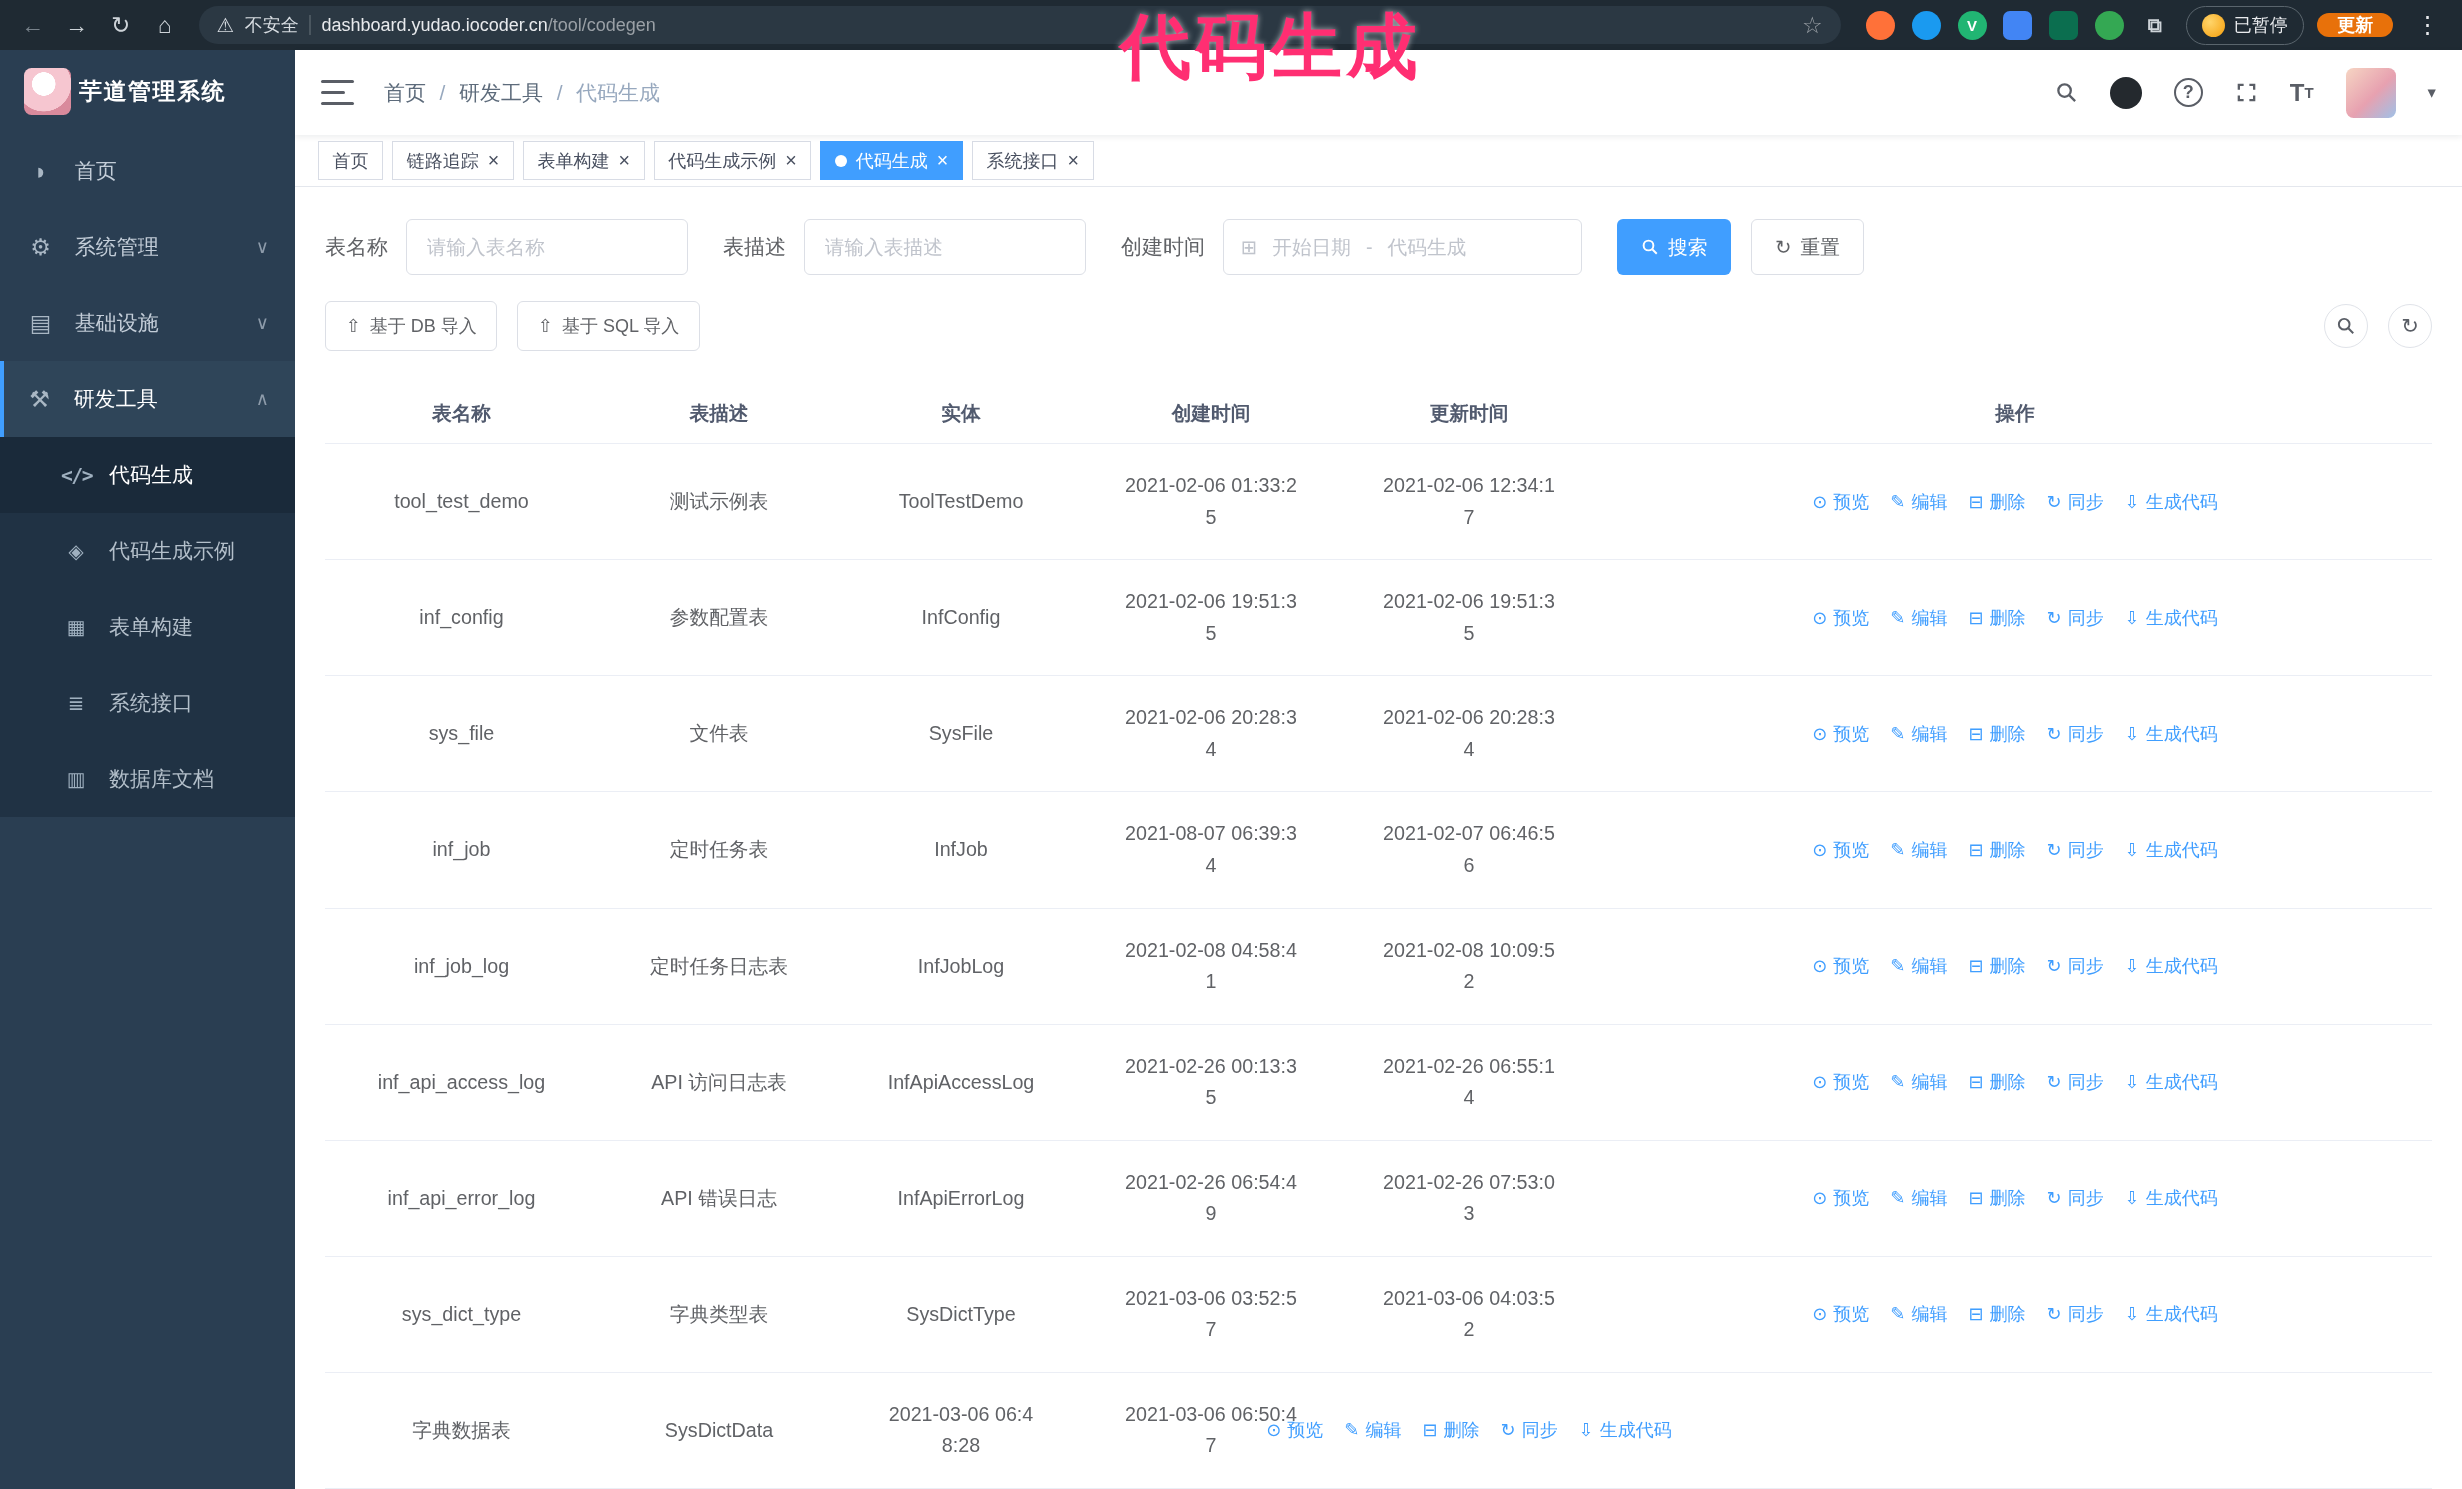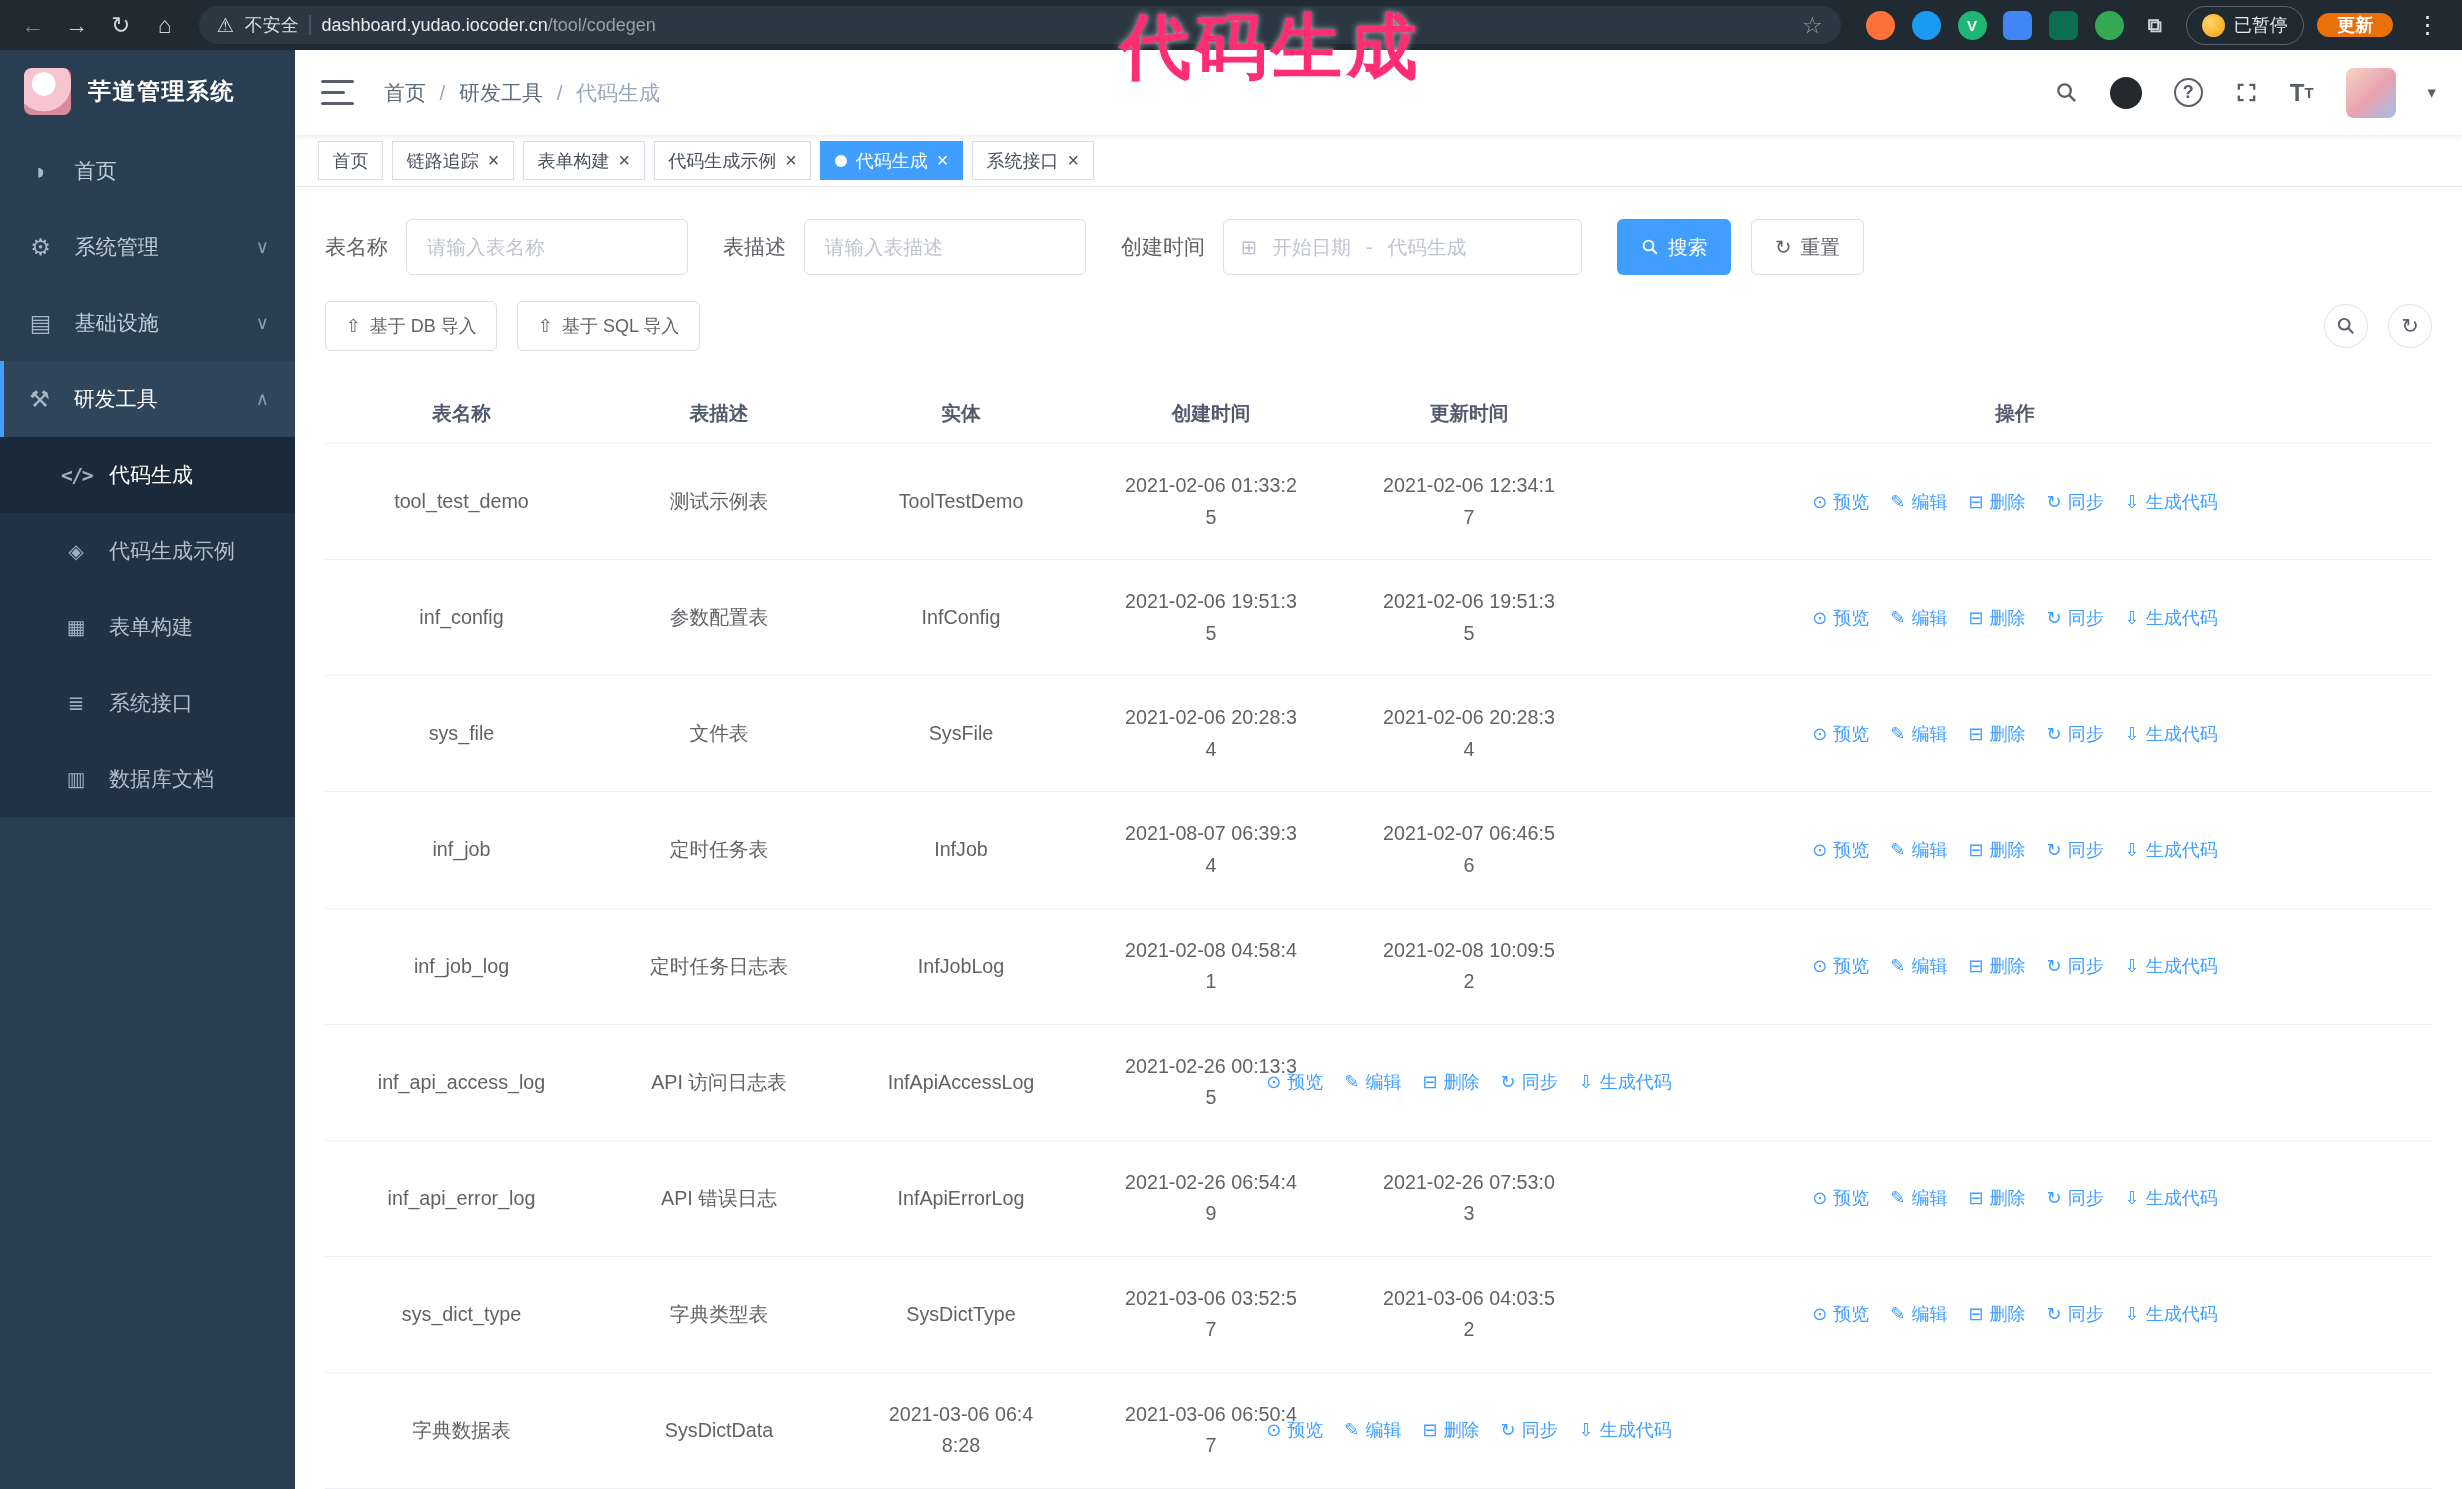--- a/index.html
+++ b/index.html
@@ -25,21 +25,21 @@
   .kebab{font-size:24px;color:#e8eaed;padding:0 9px;cursor:pointer}
 
   
   .annotation{position:absolute;top:0;left:1120px;font-size:71px;font-weight:bold;color:#ff2e72;z-index:60;letter-spacing:4.5px;text-shadow:0 0 6px rgba(255,255,255,.65);pointer-events:none}
 
   
   .app{display:flex;height:1440px}
 
   
   .sidebar{width:295px;background:#2a3e52;flex-shrink:0;display:flex;flex-direction:column}
-  .logo{height:83px;display:flex;align-items:center;gap:17px;padding-left:24px}
+  .logo{height:83px;display:flex;align-items:center;gap:8px;padding-left:24px}
   .logo-img{width:47px;height:47px;border-radius:7.6px;background:radial-gradient(circle at 42% 34%,#ffffff 0 28%,#f6c6d0 29% 66%,#d98a9c 67%);flex-shrink:0}
   .logo-text{color:#fff;font-size:23px;font-weight:bold;letter-spacing:1.5px;white-space:nowrap}
   .menu-item{height:76px;display:flex;align-items:center;gap:19.7px;padding:0 26px;color:#c3cdd8;font-size:21px;cursor:pointer}
   .menu-item .mi-icon{font-size:23px;width:29px;text-align:center;color:#a9b7c4;flex-shrink:0}
   .menu-item .chev{margin-left:auto;font-size:18px;color:#8d9baa}
   .menu-item.active-parent{color:#fff;background:#2f4559;border-left:4.5px solid #409eff;padding-left:21px}
   .submenu{background:#203244;display:flex;flex-direction:column}
   .sub-item{height:76px;display:flex;align-items:center;gap:18px;padding-left:61px;color:#b3bfca;font-size:21px;cursor:pointer}
   .sub-item .mi-icon{font-size:19.7px;width:30px;text-align:center;color:#9fb0bf;flex-shrink:0}
   .sub-item.active{color:#fff;background:#1a2a3a}
@@ -463,20 +463,21 @@
                   <span class="op-ic">⇩</span>
                   <span>生成代码</span>
                 </a>
     </div>
   </div>
             <div class="trow">
     <div class="td">inf_api_access_log</div>
     <div class="td">API 访问日志表</div>
     <div class="td">InfApiAccessLog</div>
     <div class="td td-time">2021-02-26 00:13:35</div>
+    <div class="td td-time">2021-02-26 06:55:14</div>
     <div class="td-ops">
       <a class="op">
                   <span class="op-ic">⊙</span>
                   <span>预览</span>
                 </a>
       <a class="op">
                   <span class="op-ic">✎</span>
                   <span>编辑</span>
                 </a>
       <a class="op">

